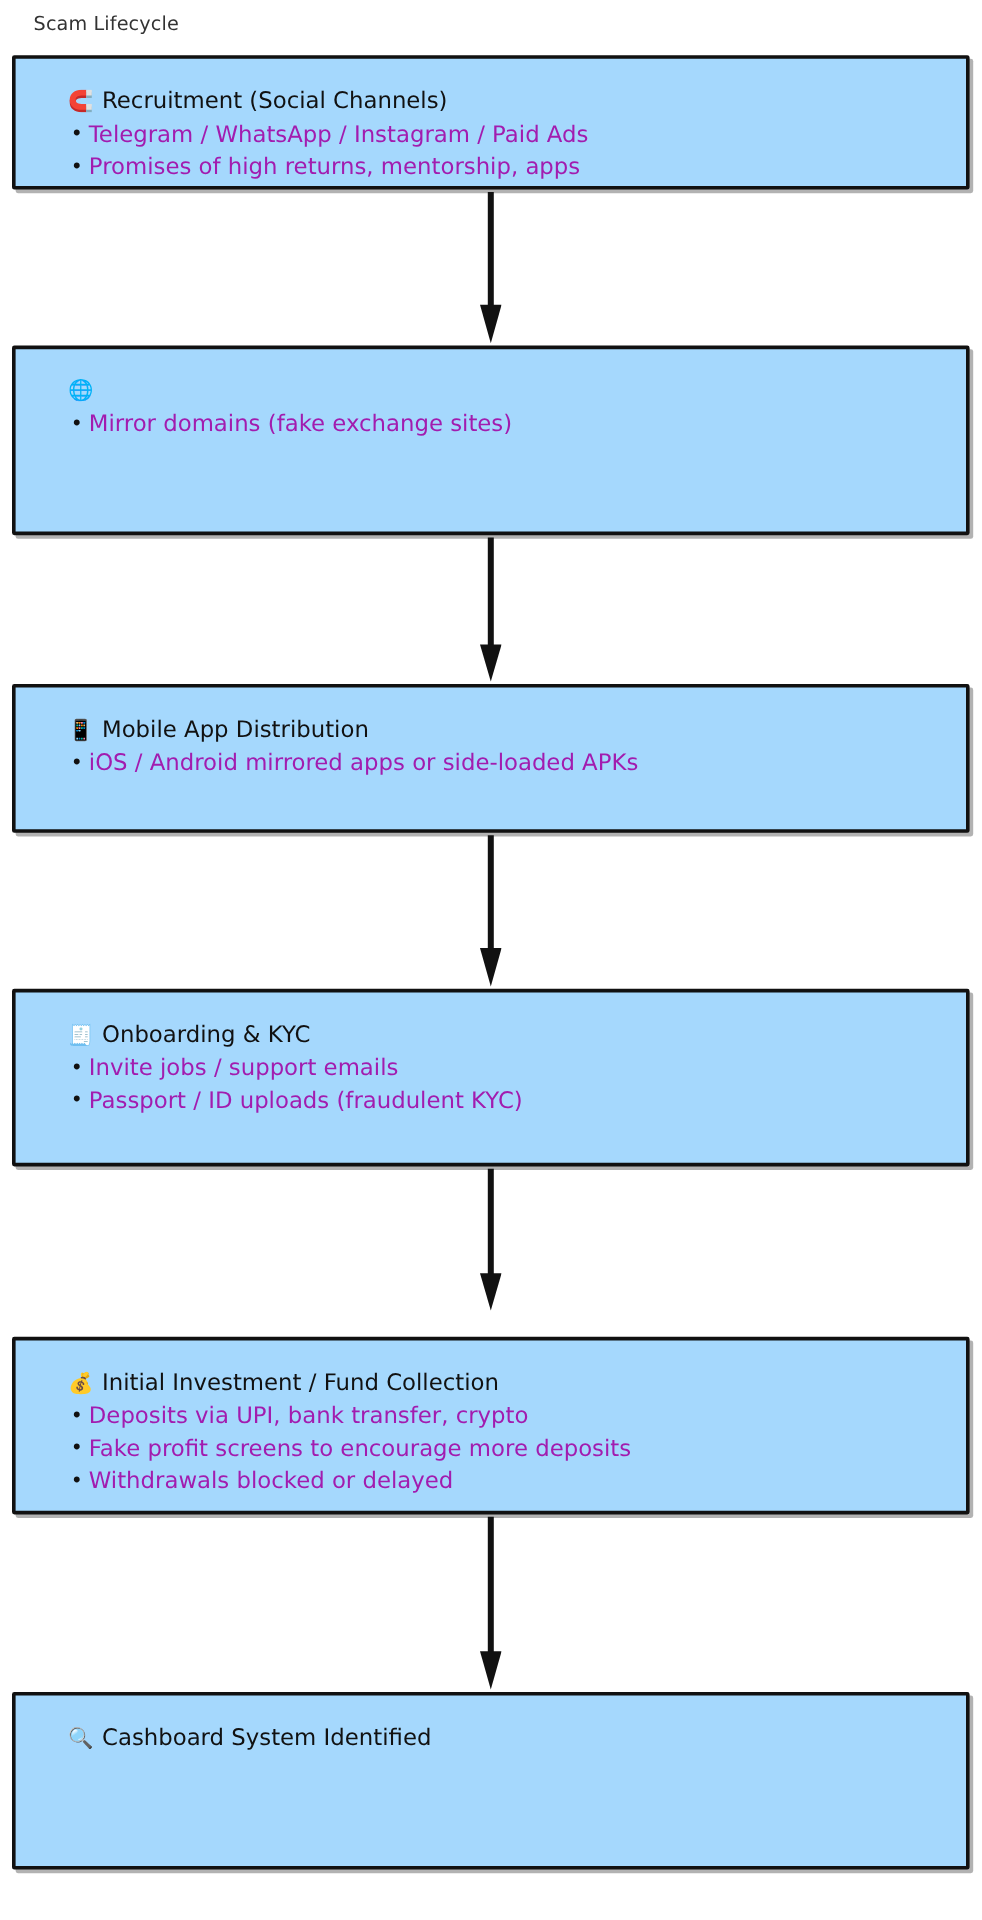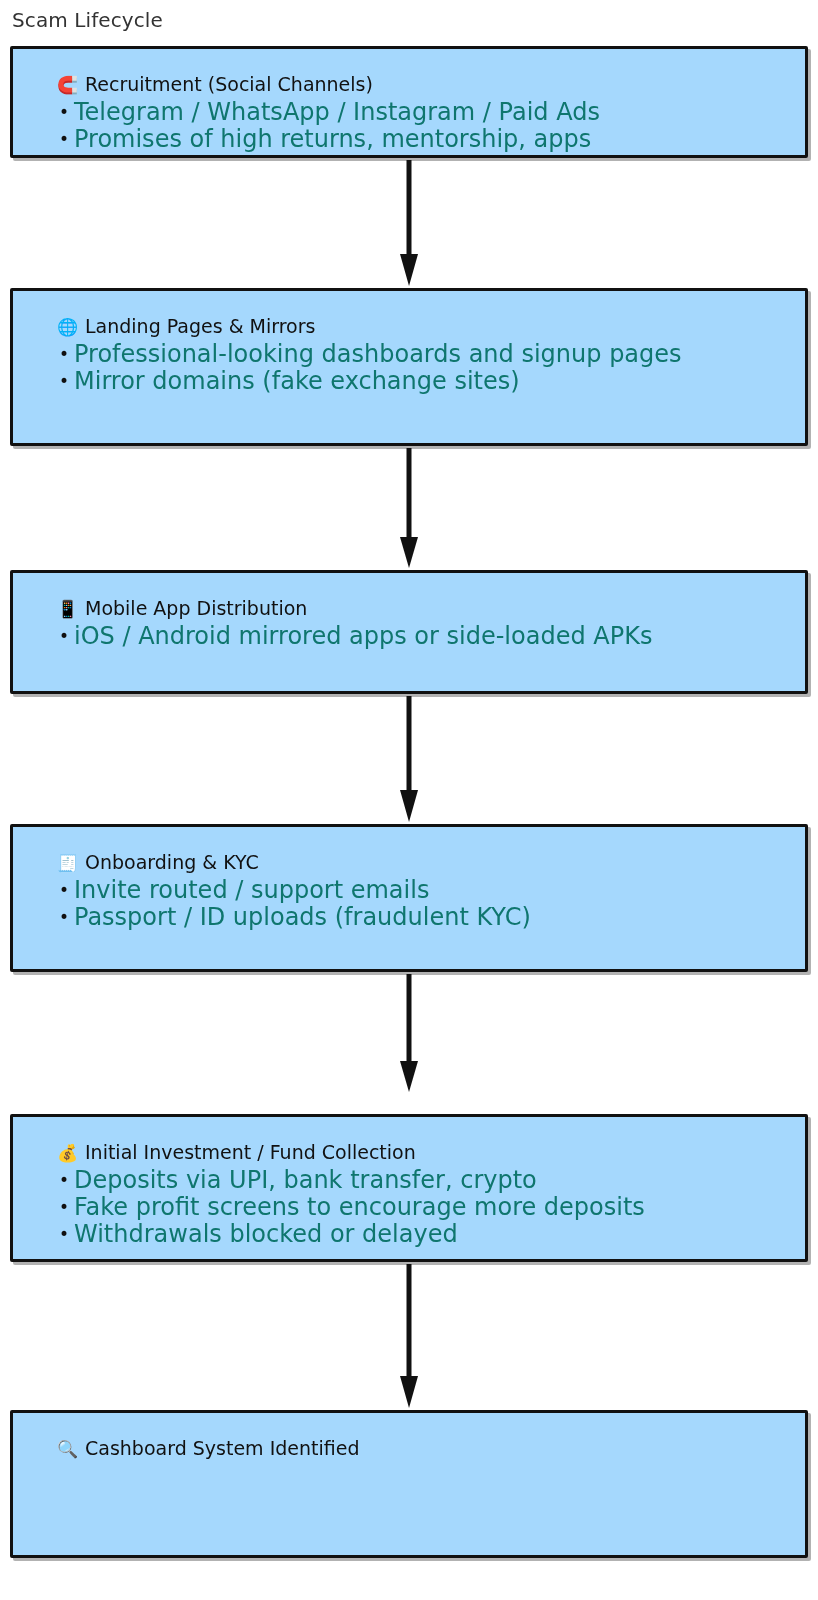--- a/index.html
+++ b/index.html
@@ -16,23 +16,23 @@
   }
 
   #diagram {
     position: relative;
     width: 818px;
     height: 1600px;
   }
 
   .diagram-title {
     position: absolute;
-    left: 12px;
+    left: 28px;
     top: 9px;
-    font-size: 20px;
+    font-size: 16px;
     line-height: 22px;
     color: #333333;
     font-family: "DejaVu Sans", "Liberation Sans", sans-serif;
     letter-spacing: 0.1px;
     white-space: nowrap;
   }
 
   .node {
     position: absolute;
     left: 10px;
@@ -68,23 +68,23 @@
     flex: 0 0 auto;
   }
 
   .node-bullets {
     margin: 0;
     padding: 0;
     list-style: none;
   }
 
   .node-bullets li {
-    font-size: 24px;
-    line-height: 27px;
-    color: #0f766e;
+    font-size: 19px;
+    line-height: 27px;
+    color: #a21caf;
     white-space: nowrap;
     position: relative;
     padding-left: 17px;
   }
 
   .node-bullets li::before {
     content: "\2022";
     position: absolute;
     left: 2px;
     top: 0;
@@ -124,24 +124,22 @@
     <svg width="18" height="130" viewBox="0 0 18 130" aria-hidden="true">
       <line x1="9" y1="2" x2="9" y2="100" stroke="#111111" stroke-width="5"></line>
       <polygon points="9,128 0,96 18,96" fill="#111111"></polygon>
     </svg>
   </div>
 
   <div class="node" style="top:288px;height:158px;">
     <div class="node-inner">
       <div class="node-heading">
         <span class="node-emoji">🌐</span>
-        <span>Landing Pages &amp; Mirrors</span>
-      </div>
-      <ul class="node-bullets">
-        <li>Professional-looking dashboards and signup pages</li>
+      </div>
+      <ul class="node-bullets">
         <li>Mirror domains (fake exchange sites)</li>
       </ul>
     </div>
   </div>
 
   <div class="arrow" style="top:446px;height:124px;">
     <svg width="18" height="124" viewBox="0 0 18 124" aria-hidden="true">
       <line x1="9" y1="2" x2="9" y2="95" stroke="#111111" stroke-width="5"></line>
       <polygon points="9,122 0,91 18,91" fill="#111111"></polygon>
     </svg>
@@ -166,21 +164,21 @@
     </svg>
   </div>
 
   <div class="node" style="top:824px;height:148px;">
     <div class="node-inner">
       <div class="node-heading">
         <span class="node-emoji">🧾</span>
         <span>Onboarding &amp; KYC</span>
       </div>
       <ul class="node-bullets">
-        <li>Invite routed / support emails</li>
+        <li>Invite jobs / support emails</li>
         <li>Passport / ID uploads (fraudulent KYC)</li>
       </ul>
     </div>
   </div>
 
   <div class="arrow" style="top:972px;height:122px;">
     <svg width="18" height="122" viewBox="0 0 18 122" aria-hidden="true">
       <line x1="9" y1="2" x2="9" y2="93" stroke="#111111" stroke-width="5"></line>
       <polygon points="9,120 0,89 18,89" fill="#111111"></polygon>
     </svg>

